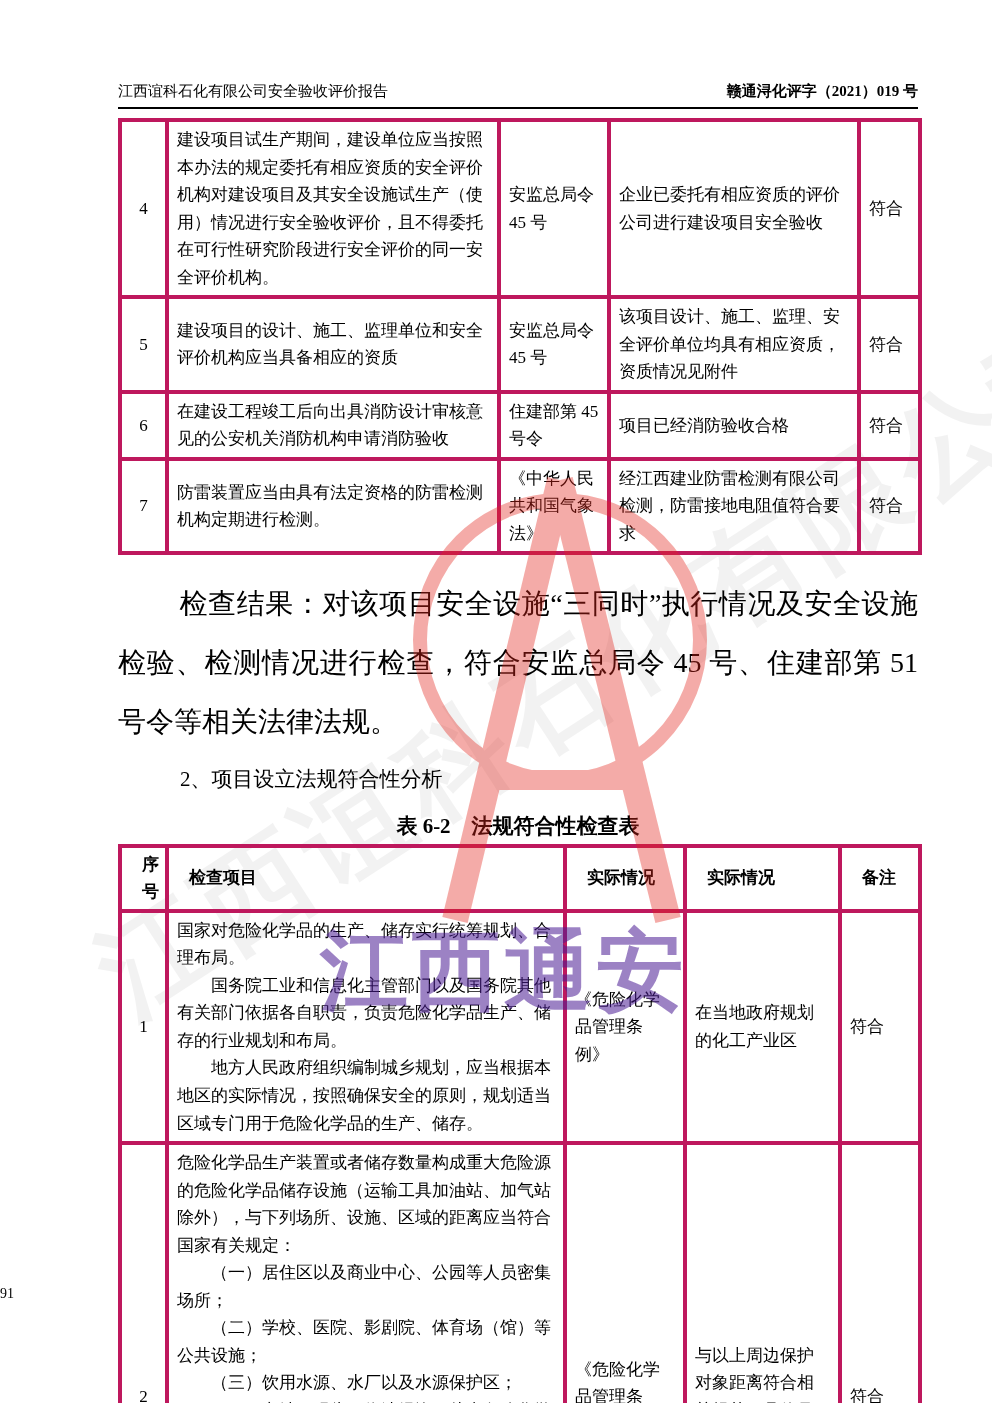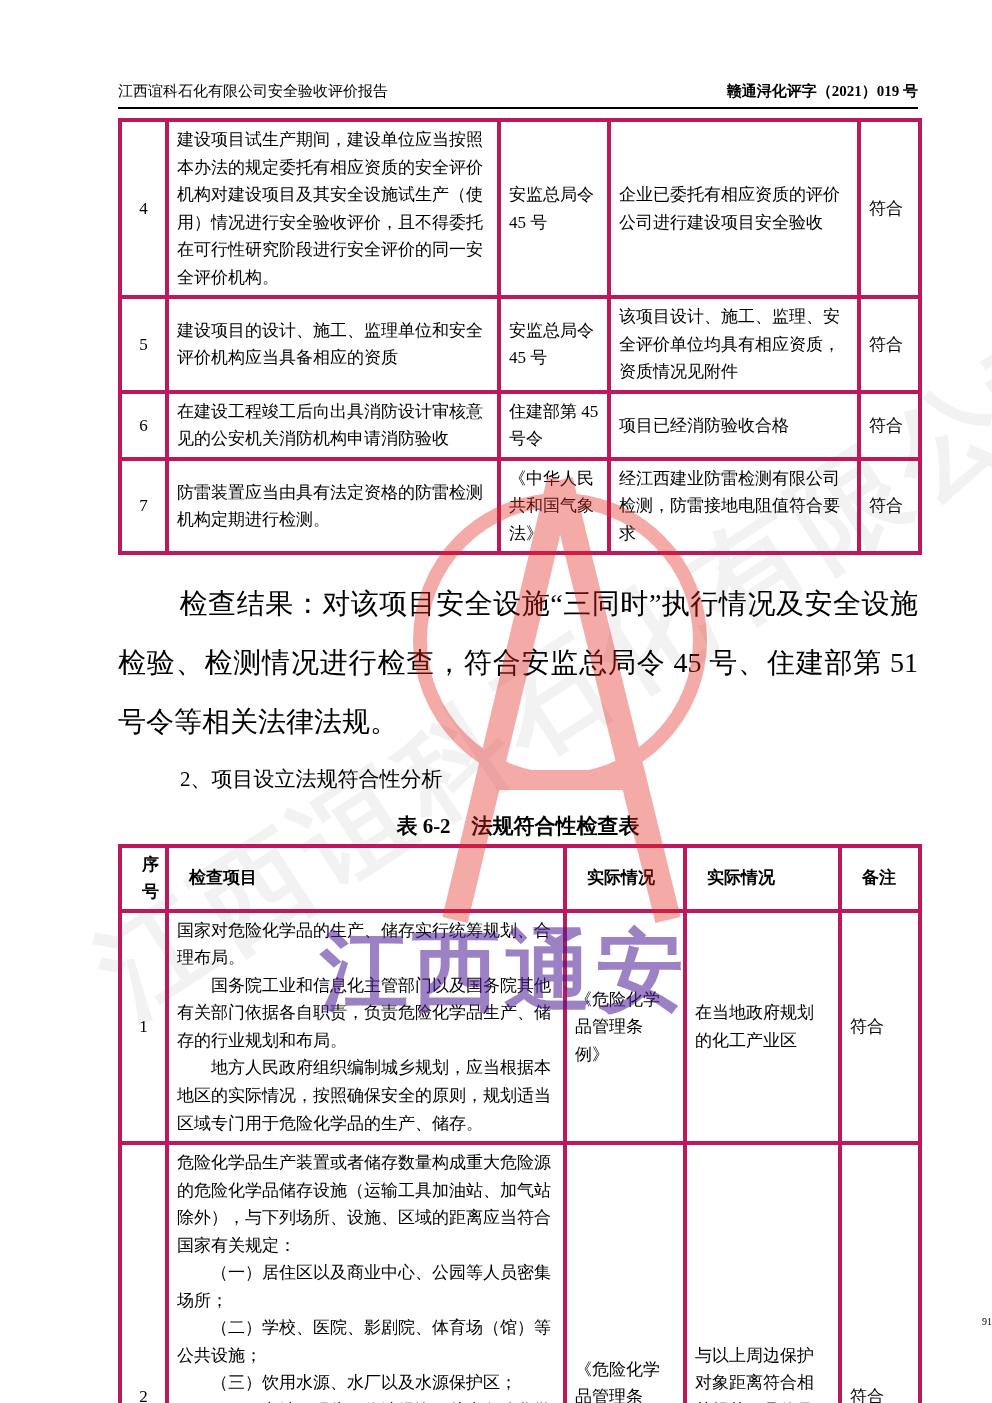--- a/index.html
+++ b/index.html
@@ -61,23 +61,23 @@
   .table-title {
     margin: 12px 0 4px 0;
     width: 800px;
     text-align: center;
     font-size: 21px;
     font-weight: bold;
   }
   
   .page-number {
     position: absolute;
-    bottom: 76px; left: 0; width: 100%;
-    text-align: right;
-    font-size: 10px;
+    bottom: 101px; left: 0; width: 100%;
+    text-align: left;
+    font-size: 14px;
     z-index: 1;
   }
   
   .gray-watermark {
     position: absolute;
     left: 30px; top: 640px;
     width: 1000px;
     text-align: center;
     font-size: 110px;
     font-weight: bold;

